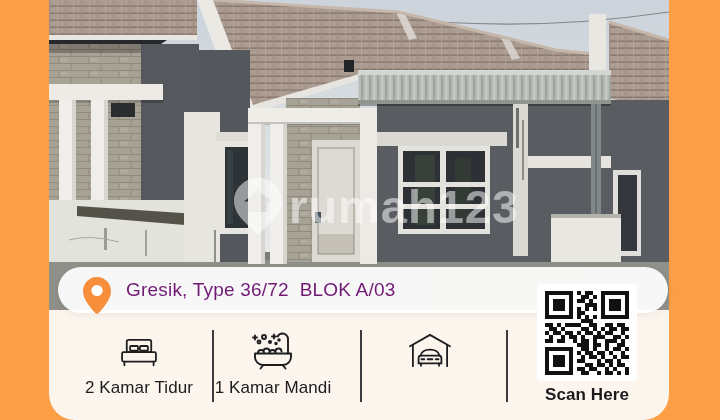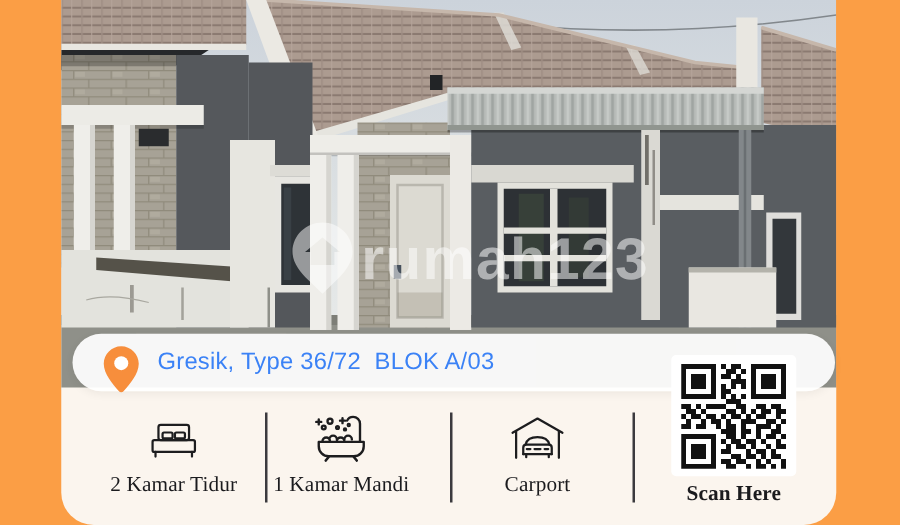--- a/index.html
+++ b/index.html
@@ -9,29 +9,29 @@
   
   .photo{position:absolute;left:49px;top:0;width:699px;height:312px;z-index:1;}
   .photo svg{display:block;}
 
   
   .pill{position:absolute;left:58px;top:267px;width:610px;height:46px;
         background:rgba(255,255,255,.93);border-radius:23px;z-index:4;
         display:flex;align-items:center;padding-left:24px;box-sizing:border-box;
         overflow:visible;box-shadow:0 2px 8px rgba(0,0,0,.06);}
   .pin-wrap{width:30px;height:42px;margin-top:14px;flex:0 0 auto;}
-  .loc-text{margin-left:14px;font-size:19px;font-weight:500;color:#3b82f6;
+  .loc-text{margin-left:14px;font-size:19px;font-weight:500;color:#701a75;
             letter-spacing:.2px;white-space:pre;}
 
   
   .card{position:absolute;left:49px;top:310px;width:620px;height:110px;
         background:#FBF5EE;border-radius:0 0 26px 26px;z-index:2;}
   .feat{position:absolute;width:150px;text-align:center;top:20px;}
   .feat .ic{height:40px;display:flex;align-items:flex-end;justify-content:center;}
-  .feat .lbl{margin-top:8px;font-size:17px;color:#1b1b1e;letter-spacing:.1px;font-family:Liberation Serif, serif;}
+  .feat .lbl{margin-top:8px;font-size:17px;color:#1b1b1e;letter-spacing:.1px;}
   .feat-bed{left:15px;}
   .feat-bath{left:149px;}
   .feat-car{left:306px;}
   .feat-qr{left:463px;}
   .feat-qr .lbl{font-weight:700;margin-top:1px;position:absolute;top:54px;width:100%;}
   .divider{position:absolute;width:2px;top:20px;height:72px;background:#26262a;opacity:.9;}
   .div1{left:163px;} .div2{left:311px;} .div3{left:457px;}
 
   
   .qr-box{position:absolute;left:537px;top:284px;width:100px;height:97px;background:#ffffff;
@@ -228,21 +228,20 @@
             <path d="M3,15 L24,3 L45,15"></path>
             <path d="M6,13.5 V36 M42,13.5 V36"></path>
             <path d="M12,33 v-5.5 c0,-1.6 1,-2.6 2.6,-2.6 h18.8 c1.6,0 2.6,1 2.6,2.6 V33"></path>
             <path d="M14,24.8 c1,-4.2 3.6,-6.2 10,-6.2 c6.4,0 9,2 10,6.2"></path>
             <path d="M15,28.7 h3 M30,28.7 h3 M21.5,28.7 h5"></path>
             <path d="M12,33 h24"></path>
             <path d="M14.5,33 v2.5 M33.5,33 v2.5"></path>
           </g>
         </svg>
       </div>
-      <div class="lbl">Carport</div>
     </div>
 
     <div class="divider div3"></div>
 
     <div class="feat feat-qr">
       <div class="lbl">Scan Here</div>
     </div>
   </div>
 
   <div class="qr-box">

